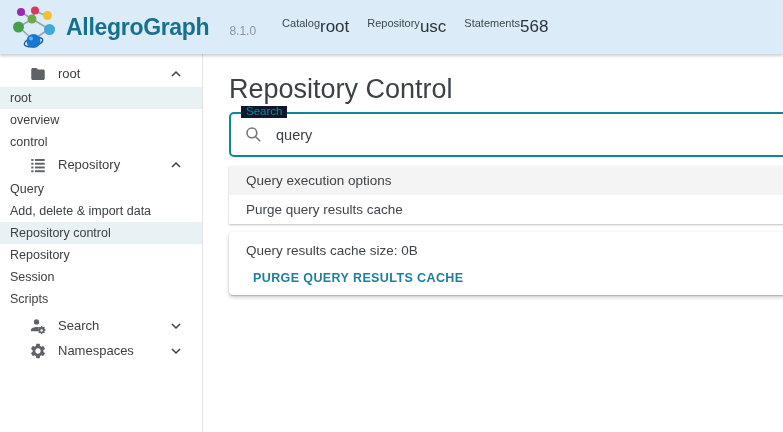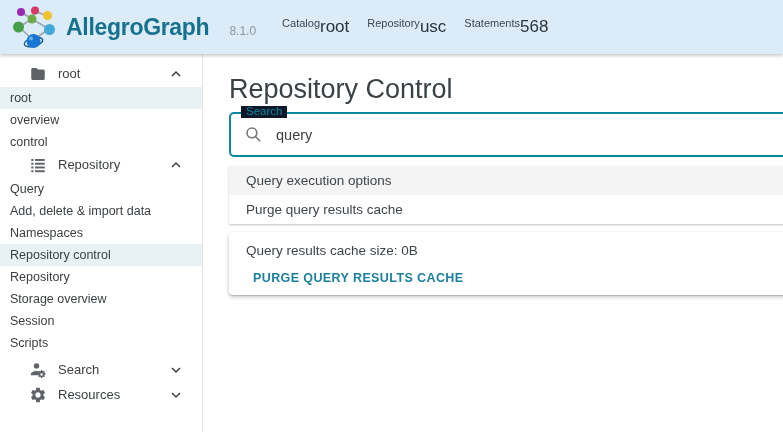--- a/index.html
+++ b/index.html
@@ -149,24 +149,22 @@
           <rect x="8" y="19" width="13" height="2.6"></rect>
       </g>
     </svg>
     <span class="sec-label">Repository</span>
     <svg class="chevron" width="16" height="16" viewBox="0 0 24 24">
       <polyline points="6,15 12,9 18,15" fill="none" stroke="#3c4043" stroke-width="2.2"></polyline>
     </svg>
   </div>
   <div class="nav-item">Query</div>
   <div class="nav-item">Add, delete &amp; import data</div>
-  <div class="nav-item">Namespaces</div>
   <div class="nav-item selected">Repository control</div>
   <div class="nav-item">Repository</div>
-  <div class="nav-item">Storage overview</div>
   <div class="nav-item">Session</div>
   <div class="nav-item">Scripts</div>
 
   <div class="nav-section gap-top">
     <svg class="sec-icon" width="18" height="18" viewBox="0 0 24 24">
       <g fill="#5f6368">
         <circle cx="10" cy="6.5" r="3.6"></circle>
         <path d="M2.5 19v-1.2c0-2.9 4.9-4.4 7.5-4.4 1 0 2.2 0.2 3.3 0.6-0.5 1-0.6 2.1-0.4 3.1l0.4 1.9H2.5z"></path>
         <path d="M17.5 12l0.3 1.2 1.2 0.5 1.1-0.6 1 1-0.6 1.1 0.5 1.2 1.2 0.3v1.4l-1.2 0.3-0.5 1.2 0.6 1.1-1 1-1.1-0.6-1.2 0.5-0.3 1.2h-1.4l-0.3-1.2-1.2-0.5-1.1 0.6-1-1 0.6-1.1-0.5-1.2-1.2-0.3v-1.4l1.2-0.3 0.5-1.2-0.6-1.1 1-1 1.1 0.6 1.2-0.5 0.3-1.2h1.4z M16.8 16.4a1.6 1.6 0 1 0 0 3.2 1.6 1.6 0 0 0 0-3.2z" fill-rule="evenodd"></path>
       </g>
@@ -174,21 +172,21 @@
     <span class="sec-label">Search</span>
     <svg class="chevron" width="16" height="16" viewBox="0 0 24 24">
       <polyline points="6,9 12,15 18,9" fill="none" stroke="#3c4043" stroke-width="2.2"></polyline>
     </svg>
   </div>
 
   <div class="nav-section">
     <svg class="sec-icon" width="18" height="18" viewBox="0 0 24 24">
       <path fill="#5f6368" d="M19.14,12.94c0.04-0.3,0.06-0.61,0.06-0.94c0-0.32-0.02-0.64-0.07-0.94l2.03-1.58c0.18-0.14,0.23-0.41,0.12-0.61 l-1.92-3.32c-0.12-0.22-0.37-0.29-0.59-0.22l-2.39,0.96c-0.5-0.38-1.03-0.7-1.62-0.94L14.4,2.81c-0.04-0.24-0.24-0.41-0.48-0.41 h-3.84c-0.24,0-0.43,0.17-0.47,0.41L9.25,5.35C8.66,5.59,8.12,5.92,7.63,6.29L5.24,5.33c-0.22-0.08-0.47,0-0.59,0.22L2.74,8.87 C2.62,9.08,2.66,9.34,2.86,9.48l2.03,1.58C4.84,11.36,4.8,11.69,4.8,12s0.02,0.64,0.07,0.94l-2.03,1.58 c-0.18,0.14-0.23,0.41-0.12,0.61l1.92,3.32c0.12,0.22,0.37,0.29,0.59,0.22l2.39-0.96c0.5,0.38,1.03,0.7,1.62,0.94l0.36,2.54 c0.05,0.24,0.24,0.41,0.48,0.41h3.84c0.24,0,0.44-0.17,0.47-0.41l0.36-2.54c0.59-0.24,1.13-0.56,1.62-0.94l2.39,0.96 c0.22,0.08,0.47,0,0.59-0.22l1.92-3.32c0.12-0.22,0.07-0.47-0.12-0.61L19.14,12.94z M12,15.6c-1.98,0-3.6-1.62-3.6-3.6 s1.62-3.6,3.6-3.6s3.6,1.62,3.6,3.6S13.98,15.6,12,15.6z"></path>
     </svg>
-    <span class="sec-label">Resources</span>
+    <span class="sec-label">Namespaces</span>
     <svg class="chevron" width="16" height="16" viewBox="0 0 24 24">
       <polyline points="6,9 12,15 18,9" fill="none" stroke="#3c4043" stroke-width="2.2"></polyline>
     </svg>
   </div>
 
 </nav>
 
 <main class="main">
   <h1 class="page-title">Repository Control</h1>
 

